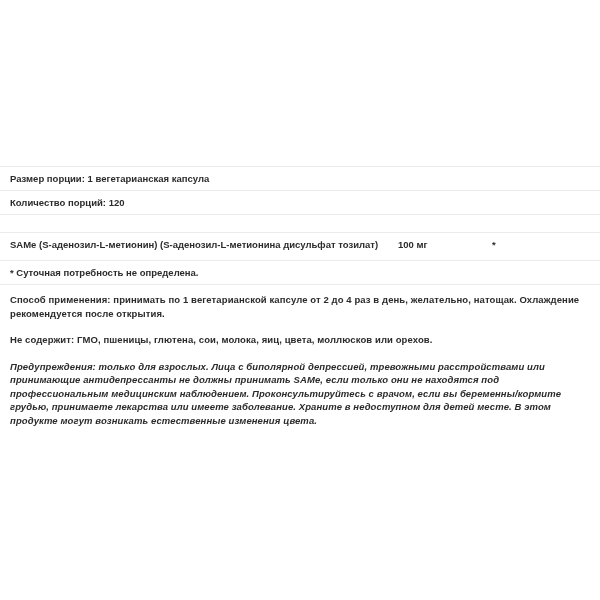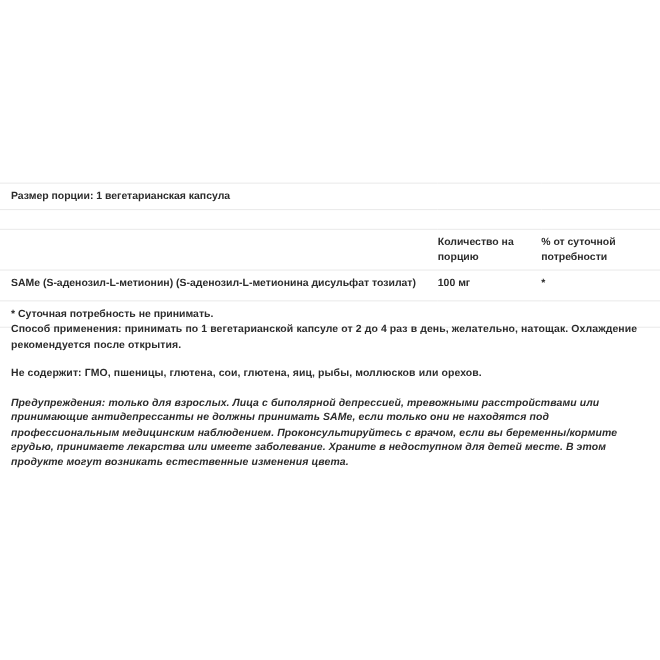--- a/index.html
+++ b/index.html
@@ -80,53 +80,53 @@
 
   <div class="panel">
     <table class="sf">
       <tbody>
         <tr class="serving">
           <td class="c1">Размер порции: 1 вегетарианская капсула</td>
           <td class="c2"></td>
           <td class="c3"></td>
         </tr>
 
+        <tr class="serving">
+          <td class="c1">Количество порций: 120</td>
+          <td class="c2"></td>
+          <td class="c3"></td>
+        </tr>
 
         <tr class="spacer">
           <td class="c1"></td>
           <td class="c2"></td>
           <td class="c3"></td>
         </tr>
 
-        <tr class="head">
-          <td class="c1"></td>
-          <td class="c2 head-cell">Количество на порцию</td>
-          <td class="c3 head-cell">% от суточной потребности</td>
-        </tr>
 
         <tr class="item">
           <td class="c1">SAMe (S-аденозил-L-метионин) (S-аденозил-L-метионина дисульфат тозилат)</td>
           <td class="c2">100 мг</td>
           <td class="c3">*</td>
         </tr>
 
         <tr class="foot">
-          <td class="c1">* Суточная потребность не принимать.</td>
+          <td class="c1">* Суточная потребность не определена.</td>
           <td class="c2"></td>
           <td class="c3"></td>
         </tr>
 
         <tr class="endline">
           <td class="c1"></td>
           <td class="c2"></td>
           <td class="c3"></td>
         </tr>
       </tbody>
     </table>
   </div>
 
   <div class="notes">
     <p>Способ применения: принимать по 1 вегетарианской капсуле от 2 до 4 раз в день, желательно, натощак. Охлаждение рекомендуется после открытия.</p>
-    <p>Не содержит: ГМО, пшеницы, глютена, сои, глютена, яиц, рыбы, моллюсков или орехов.</p>
+    <p>Не содержит: ГМО, пшеницы, глютена, сои, молока, яиц, цвета, моллюсков или орехов.</p>
     <p>Предупреждения: только для взрослых. Лица с биполярной депрессией, тревожными расстройствами или принимающие антидепрессанты не должны принимать SAMe, если только они не находятся под профессиональным медицинским наблюдением. Проконсультируйтесь с врачом, если вы беременны/кормите грудью, принимаете лекарства или имеете заболевание. Храните в недоступном для детей месте. В этом продукте могут возникать естественные изменения цвета.</p>
   </div>
 
 </div>
 
 </body></html>

